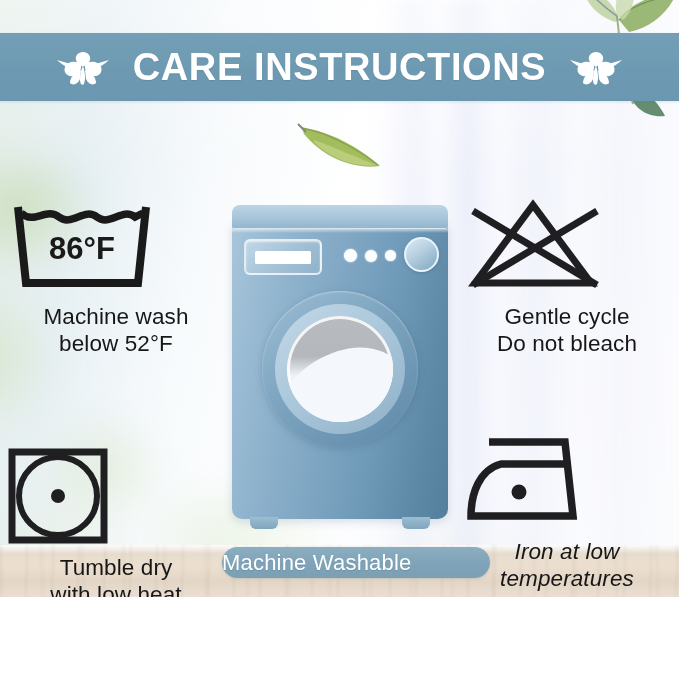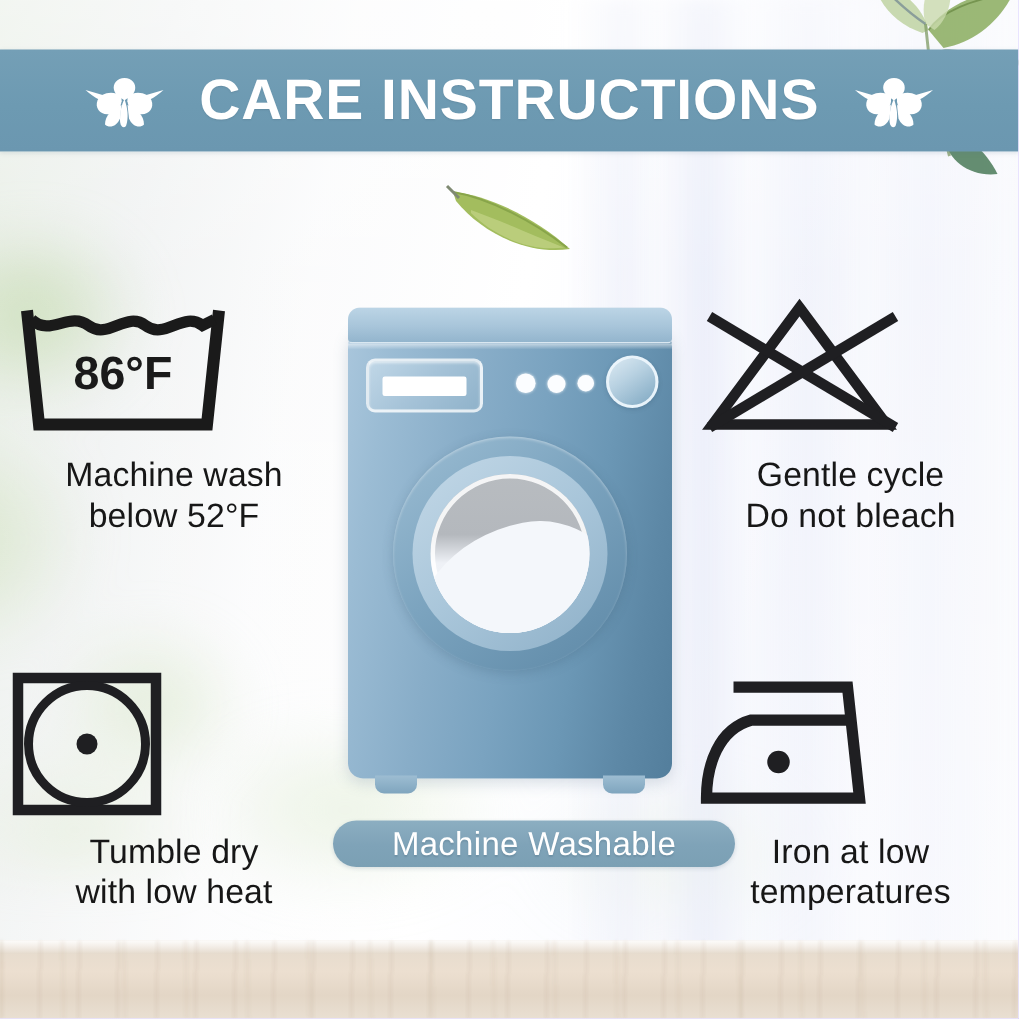--- a/index.html
+++ b/index.html
@@ -5,23 +5,23 @@
 <style>
   * { box-sizing: border-box; margin: 0; padding: 0; }
   html, body {
     width: 679px; height: 679px;
     overflow: hidden;
     font-family: "Liberation Sans", sans-serif;
     background: #ffffff;
   }
   .stage {
     position: relative;
-    width: 679px; height: 679px;
+    width: 679px; height: 597px;
     overflow: hidden;
-    background: #c4b5fd;
+    background: #3b82f6;
   }
 
   
   .bg-base {
     position: absolute; inset: 0;
     background:
       linear-gradient(100deg,
         rgba(232,240,226,0.95) 0%,
         rgba(244,248,240,0.9) 14%,
         rgba(253,254,252,0.96) 30%,
@@ -120,21 +120,21 @@
     font-size: 22.5px;
     color: #171717;
     line-height: 1.19;
     letter-spacing: 0.1px;
     margin-top: 6px;
     white-space: pre-line;
   }
   #cell-wash    { left: 6px;   top: 192px; }
   #cell-bleach  { left: 457px; top: 192px; }
   #cell-dry     { left: 6px;   top: 443px; }
-  #cell-iron    { left: 457px; top: 443px; }
+  #cell-iron    { left: 457px; top: 427px; font-style: italic; }
 
   
   .machine { position: absolute; left: 226px; top: 205px; width: 228px; height: 330px; }
   .m-body {
     position: absolute; left: 6px; top: 14px; width: 216px; height: 300px;
     border-radius: 12px 12px 10px 10px;
     background: linear-gradient(100deg,
       #a9c6dc 0%, #9bbcd4 12%, #88adc8 34%, #7aa3c0 52%,
       #6b97b5 70%, #5d88a6 86%, #537e9c 100%);
     box-shadow: 0 3px 10px rgba(80,110,135,0.22);
@@ -203,21 +203,21 @@
     background: linear-gradient(180deg, #9dbdd2 0%, #7fa5be 100%);
   }
   .m-foot.l { left: 24px; }
   .m-foot.r { left: 176px; }
 
   
   .badge {
     position: absolute; left: 222px; top: 547px; width: 268px; height: 31px;
     border-radius: 16px;
     background: linear-gradient(180deg, #8caec1 0%, #7fa3b8 52%, #7ba0b4 100%);
-    display: flex; align-items: center; justify-content: center;
+    display: flex; align-items: center; justify-content: flex-start;
     box-shadow: 0 1px 3px rgba(90,120,140,0.22);
   }
   .badge-text {
     color: #ffffff; font-size: 22px; letter-spacing: 0.2px; line-height: 1;
     text-shadow: 0 1px 1px rgba(80,110,130,0.3);
   }
 </style>
 </head>
 <body>
 

